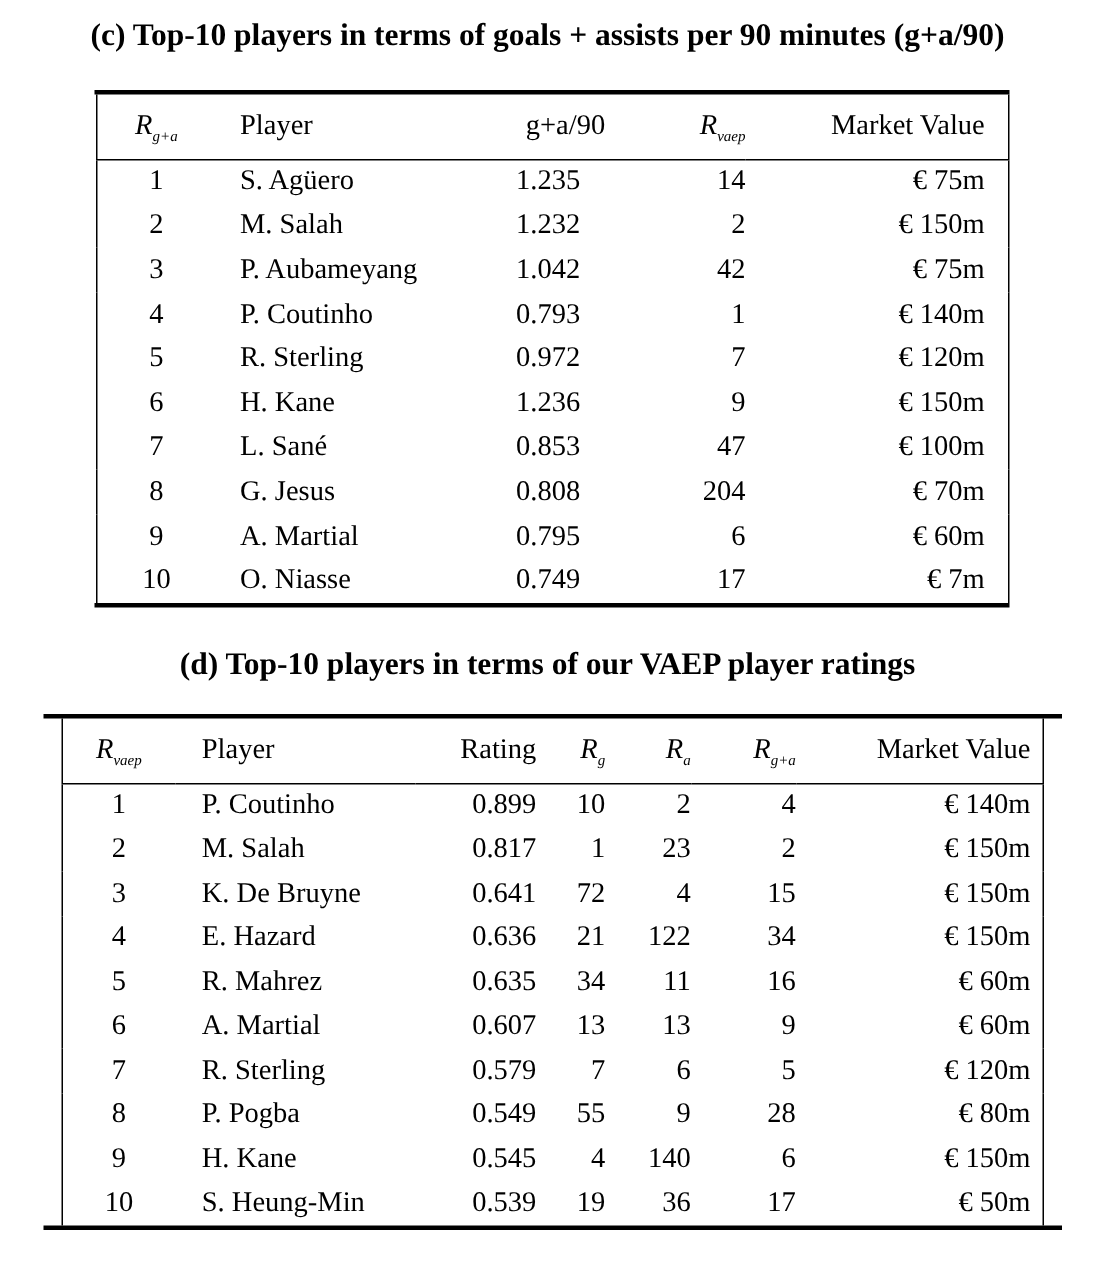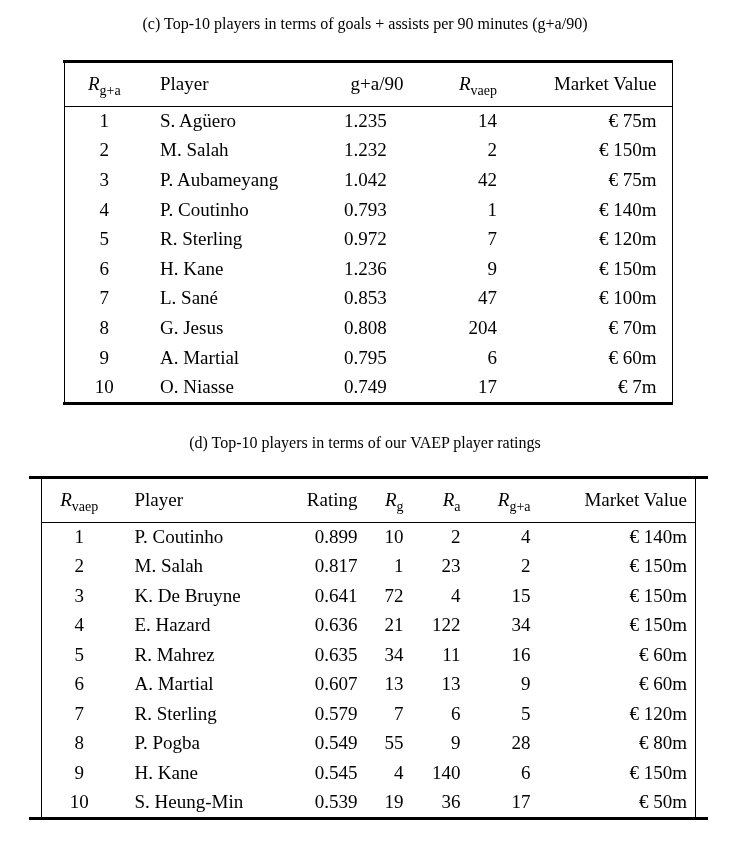--- a/index.html
+++ b/index.html
@@ -3,21 +3,21 @@
 <meta charset="utf-8">
 <style>
   * { margin:0; padding:0; box-sizing:border-box; }
   html,body { background:#ffffff; }
   body {
     width:730px; height:844px; position:relative; overflow:hidden;
     font-family:"Liberation Serif","DejaVu Serif",serif; color:#000;
   }
   .caption {
     position:absolute; left:0; right:0;
-    text-align:center; font-weight:400; font-size:16px; line-height:27px;
+    text-align:center; font-weight:700; font-size:21px; line-height:27px;
     white-space:nowrap;
   }
   .tblwrap {
     position:absolute;
     border-top:3px solid #000;
     border-bottom:3px solid #000;
   }
   table.tbl {
     border-collapse:collapse; table-layout:fixed;
     border-left:1.5px solid #000; border-right:1.5px solid #000;
@@ -25,21 +25,21 @@
   }
   .tbl th, .tbl td {
     font-weight:400; font-size:19px; padding:0;
     overflow:hidden; white-space:nowrap;
   }
   .tbl thead th { border-bottom:1.5px solid #000; height:43px; vertical-align:middle; }
   .tbl-c tbody td { height:29.6px; vertical-align:middle; }
   .tbl-d tbody td { height:29.5px; vertical-align:middle; }
 
   .mvar { font-style:italic; }
-  sub.msub { font-size:14px; line-height:0; }
+  sub.msub { font-style:italic; font-size:10px; line-height:0; }
 
   
   .tbl-c th:nth-child(1), .tbl-c td:nth-child(1) { text-align:center; }
   .tbl-c th:nth-child(2), .tbl-c td:nth-child(2) { text-align:left; padding-left:16px; }
   .tbl-c th:nth-child(3), .tbl-c td:nth-child(3) { }
   .tbl-c th:nth-child(4), .tbl-c td:nth-child(4) { text-align:right; }
   .tbl-c th:nth-child(5), .tbl-c td:nth-child(5) { text-align:right; padding-right:15px; }
 
   
   .tbl-d th:nth-child(1), .tbl-d td:nth-child(1) { text-align:center; }

